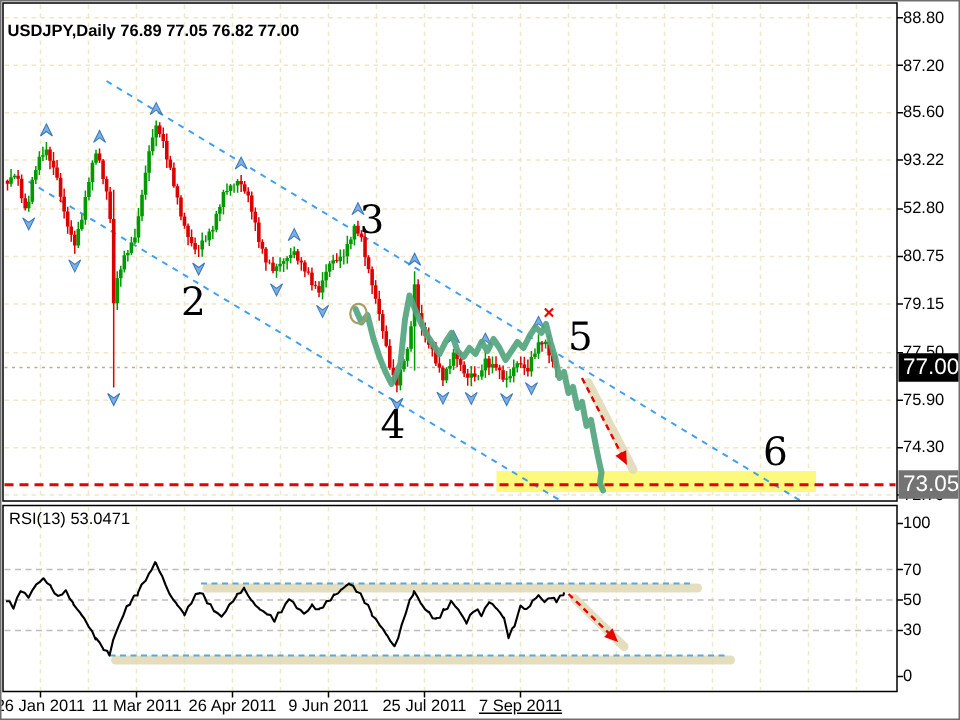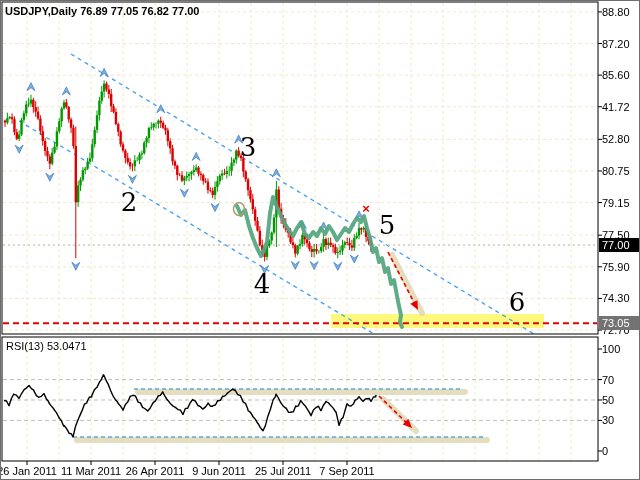--- a/index.html
+++ b/index.html
@@ -1,23 +1,23 @@
 <!DOCTYPE html>
 <html><head>
 <meta charset="utf-8">
 <style>
   html,body{margin:0;padding:0;background:#d4d0c8;font-family:"Liberation Sans",sans-serif;}
   .screen{position:relative;width:640px;height:480px;background:#ffffff;border:1px solid #6e6e6e;box-sizing:border-box;overflow:hidden;}
   .screen svg{position:absolute;left:0;top:0;}
   .abs{position:absolute;white-space:nowrap;color:#000;}
-  .symbol-header{left:4px;top:4px;font-size:11px;font-weight:bold;letter-spacing:0px;}
+  .symbol-header{left:4px;top:14px;font-size:11px;font-weight:bold;letter-spacing:0px;}
   .rsi-header{left:5px;top:339px;font-size:11px;}
   .copyright{left:5px;top:446px;font-size:11px;}
   .axis-label{position:absolute;left:601px;font-size:11px;transform:translateY(-50%);}
-  .axis-badge{position:absolute;left:598px;width:41px;font-size:11px;color:#fff;text-align:left;padding:1px 0 1px 3px;transform:translateY(-50%);box-sizing:border-box;}
+  .axis-badge{position:absolute;left:598px;width:41px;font-size:15px;color:#fff;text-align:left;padding:1px 0 1px 3px;transform:translateY(-50%);box-sizing:border-box;}
   .badge-current{background:#000000;}
   .badge-target{background:#737373;}
   .date-label{position:absolute;top:464px;font-size:11px;transform:translateX(-50%);}
   .wave-label{position:absolute;font-family:"DejaVu Serif","Liberation Serif",serif;font-size:26px;line-height:1;transform:translate(-50%,-50%);}
   .x-mark{position:absolute;color:#e60000;font-size:13px;font-weight:bold;transform:translate(-50%,-50%);}
 </style>
 </head>
 <body>
 
 <div class="screen">
@@ -447,21 +447,21 @@
       <line x1="218" y1="460" x2="218" y2="464" stroke="#000"></line>
       <line x1="282" y1="460" x2="282" y2="464" stroke="#000"></line>
       <line x1="346" y1="460" x2="346" y2="464" stroke="#000"></line>
     </svg>
   <div class="abs symbol-header">USDJPY,Daily  76.89 77.05 76.82 77.00</div>
   <div class="abs rsi-header">RSI(13) 53.0471</div>
   <div id="price-axis">
       <div class="axis-label" style="top: 10.881px;">88.80</div>
       <div class="axis-label" style="top: 42.5px;">87.20</div>
       <div class="axis-label" style="top: 74.119px;">85.60</div>
-      <div class="axis-label" style="top: 105.738px;">41.72</div>
+      <div class="axis-label" style="top: 105.738px;">93.22</div>
       <div class="axis-label" style="top: 138.345px;">52.80</div>
       <div class="axis-label" style="top: 169.964px;">80.75</div>
       <div class="axis-label" style="top: 201.583px;">79.15</div>
       <div class="axis-label" style="top: 234.19px;">77.50</div>
       <div class="axis-label" style="top: 265.81px;">75.90</div>
       <div class="axis-label" style="top: 297.429px;">74.30</div>
       <div class="axis-label" style="top: 329.048px;">72.70</div>
       <div class="axis-badge badge-current" style="top: 244.071px;">77.00</div>
       <div class="axis-badge badge-target" style="top: 322.131px;">73.05</div>
     </div>
@@ -471,21 +471,21 @@
       <div class="axis-label" style="top: 399px;">50</div>
       <div class="axis-label" style="top: 419.4px;">30</div>
       <div class="axis-label" style="top: 450px;">0</div>
     </div>
   <div id="date-axis">
       <div class="date-label" style="left: 26px;">26 Jan 2011</div>
       <div class="date-label" style="left: 90px;">11 Mar 2011</div>
       <div class="date-label" style="left: 154px;">26 Apr 2011</div>
       <div class="date-label" style="left: 218px;">9 Jun 2011</div>
       <div class="date-label" style="left: 282px;">25 Jul 2011</div>
-      <div class="date-label" style="left: 346px;">7 Sep 2011</div>
+      <div class="date-label" style="left: 346px; text-decoration: underline;">7 Sep 2011</div>
     </div>
   <div id="overlay-labels">
       <div class="wave-label" style="left: 128px; top: 201px;">2</div>
       <div class="wave-label" style="left: 247px; top: 146px;">3</div>
       <div class="wave-label" style="left: 261px; top: 283px;">4</div>
       <div class="wave-label" style="left: 386px; top: 224px;">5</div>
       <div class="wave-label" style="left: 516px; top: 301px;">6</div>
       <div class="x-mark" style="left: 365px; top: 207px;">×</div>
     </div>
 </div>

